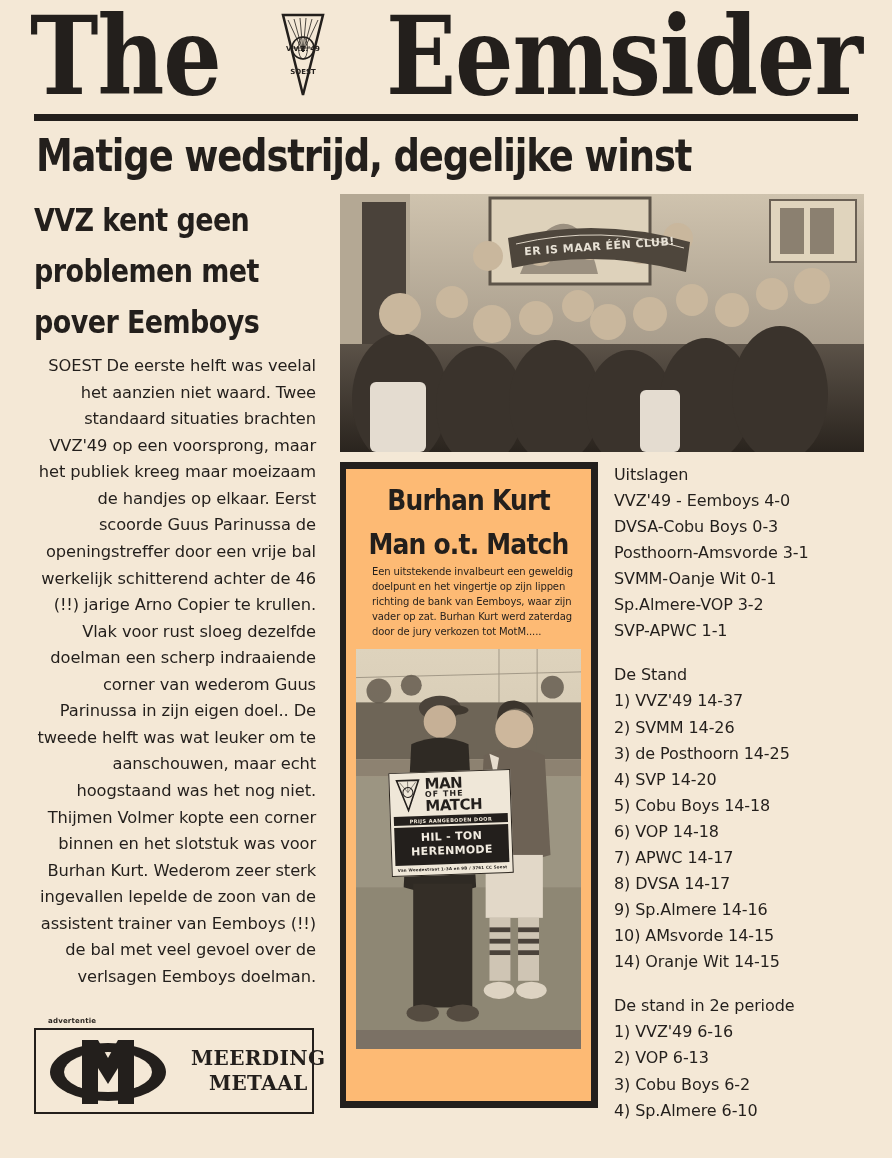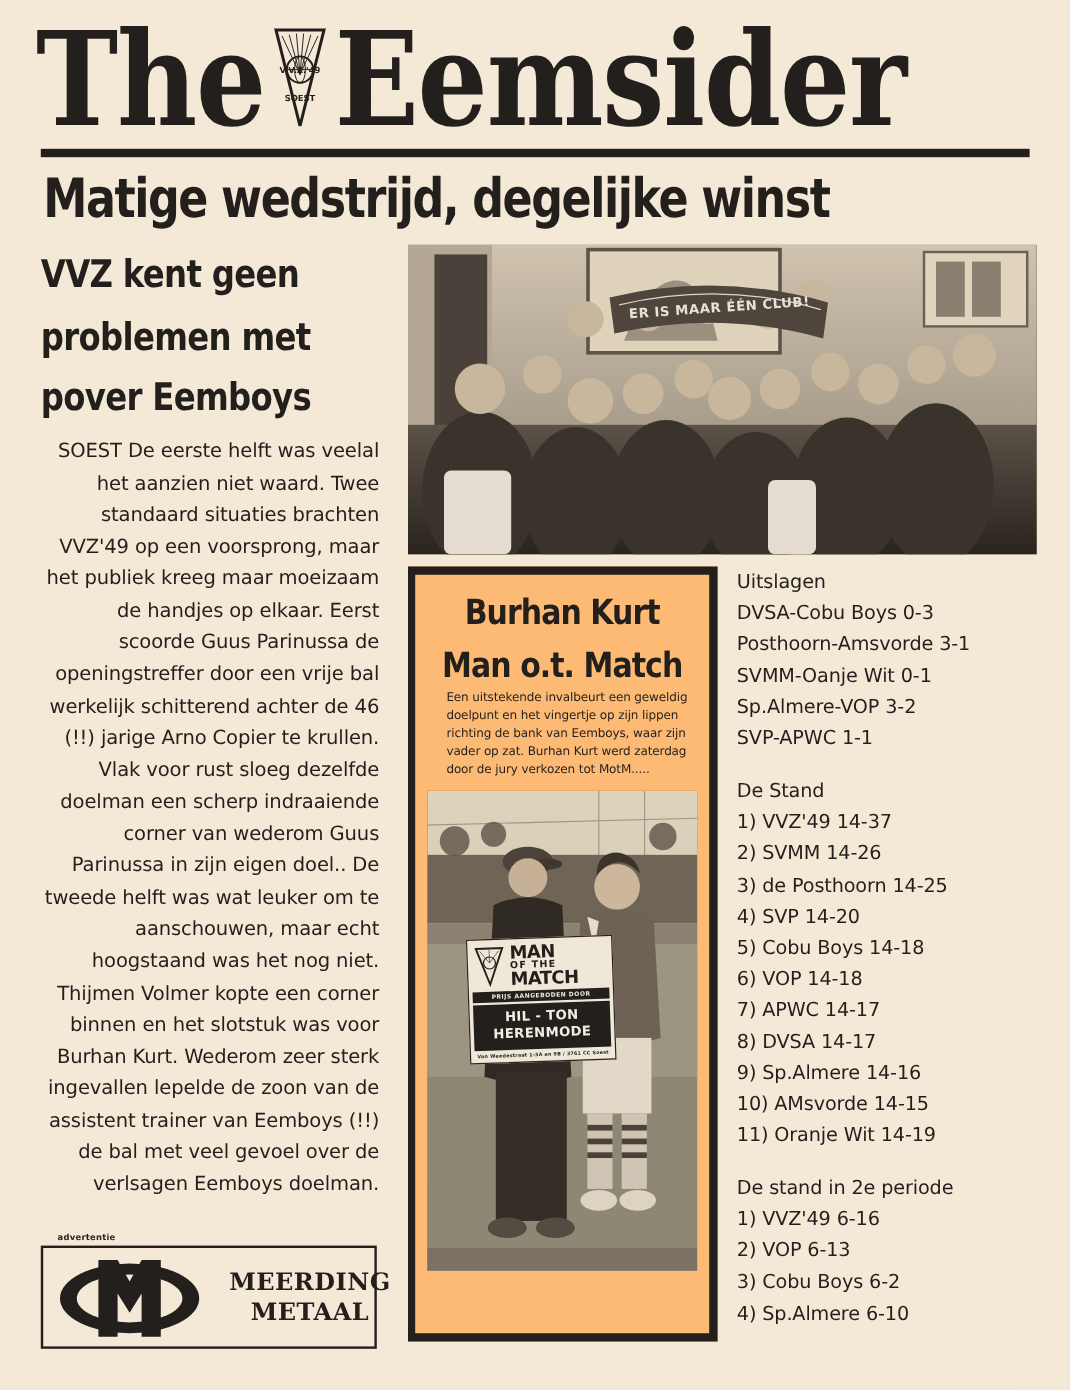--- a/index.html
+++ b/index.html
@@ -22,23 +22,22 @@
     box-sizing: border-box;
     padding: 0 30px;
   }
 
   
   .masthead {
     position: relative;
     height: 112px;
     display: flex;
     align-items: center;
-    justify-content: flex-start;
+    justify-content: space-between;
     gap: 0;
-    padding-top: 10px;
   }
   .masthead-word {
     font-family: "DejaVu Serif", serif;
     font-weight: 700;
     font-size: 92px;
     line-height: 1;
     letter-spacing: -1px;
     color: #231f1c;
     transform: scaleY(1.18);
     font-style: normal;
@@ -461,40 +460,41 @@
               </div>
               <div class="award-fine">Van Weedestraat 1-3A en 9B / 3761 CC Soest</div>
             </div>
           </div>
         </div>
 
         <div class="standings">
 
           <div class="grp">
             <div class="row">Uitslagen</div>
+            <div class="row">VVZ'49 - Eemboys 4-0</div>
             <div class="row">DVSA-Cobu Boys 0-3</div>
             <div class="row">Posthoorn-Amsvorde 3-1</div>
             <div class="row">SVMM-Oanje Wit 0-1</div>
             <div class="row">Sp.Almere-VOP 3-2</div>
             <div class="row">SVP-APWC 1-1</div>
           </div>
 
           <div class="grp">
             <div class="row">De Stand</div>
             <div class="row">1) VVZ'49 14-37</div>
             <div class="row">2) SVMM 14-26</div>
             <div class="row">3) de Posthoorn 14-25</div>
             <div class="row">4) SVP 14-20</div>
             <div class="row">5) Cobu Boys 14-18</div>
             <div class="row">6) VOP 14-18</div>
             <div class="row">7) APWC 14-17</div>
             <div class="row">8) DVSA 14-17</div>
             <div class="row">9) Sp.Almere 14-16</div>
             <div class="row">10) AMsvorde 14-15</div>
-            <div class="row">11) Oranje Wit 14-19</div>
+            <div class="row">14) Oranje Wit 14-15</div>
           </div>
 
           <div class="grp">
             <div class="row">De stand in 2e periode</div>
             <div class="row">1) VVZ'49 6-16</div>
             <div class="row">2) VOP 6-13</div>
             <div class="row">3) Cobu Boys 6-2</div>
             <div class="row">4) Sp.Almere 6-10</div>
           </div>
 

